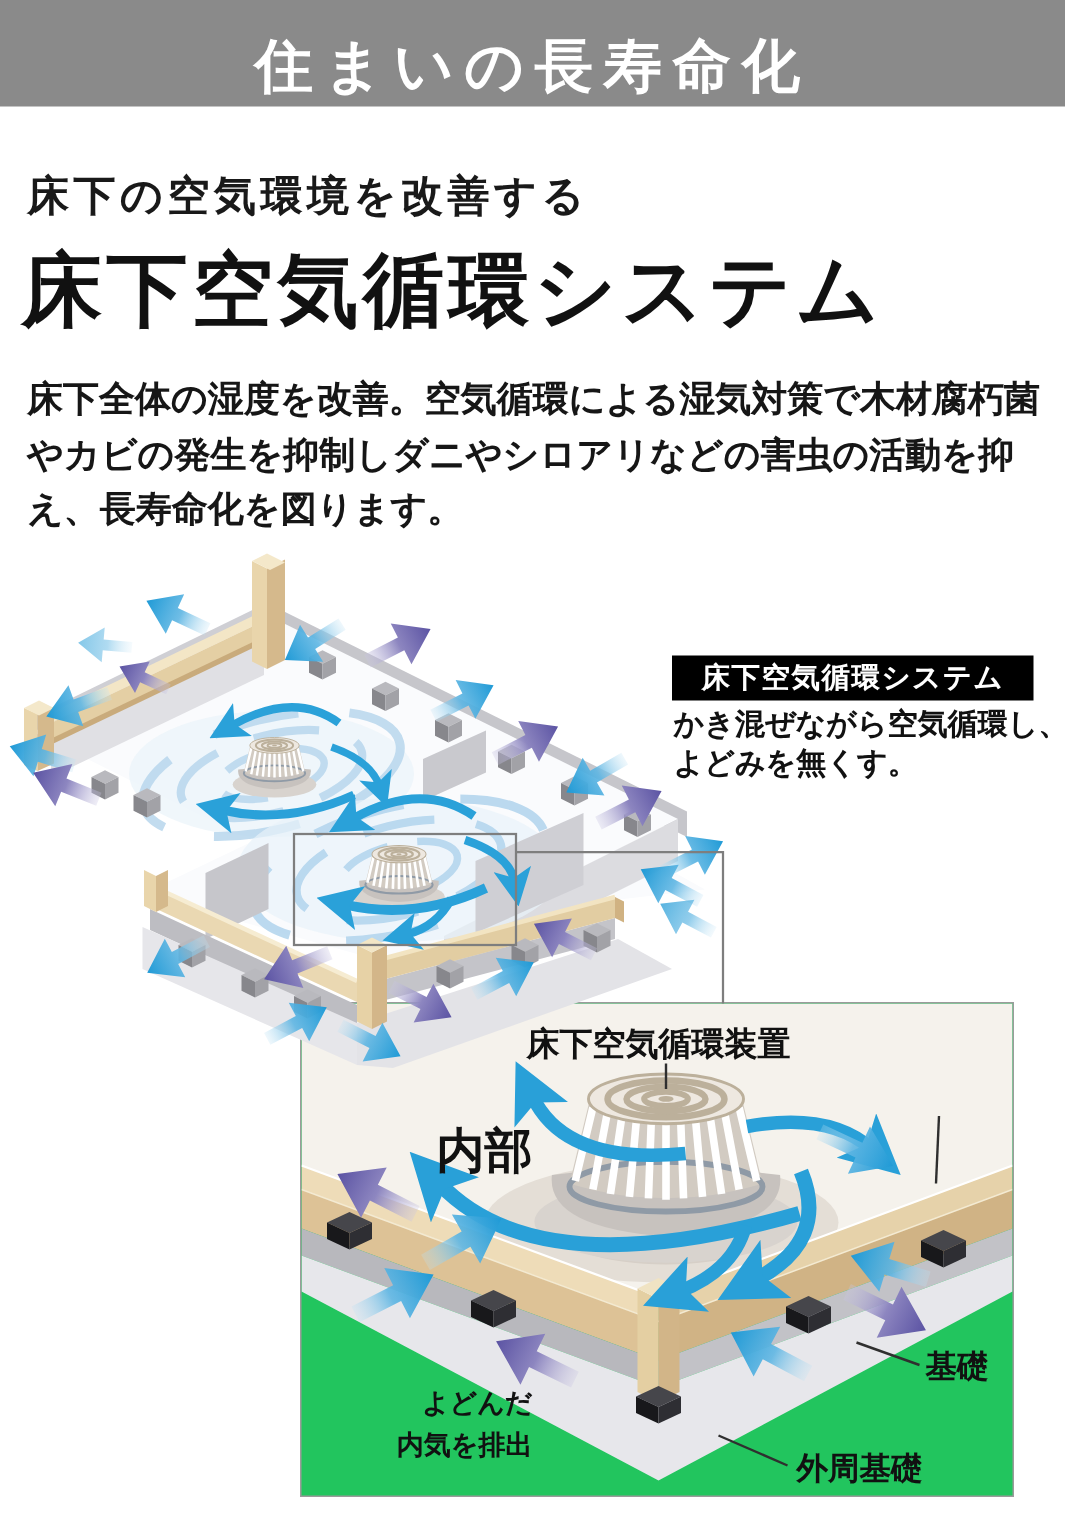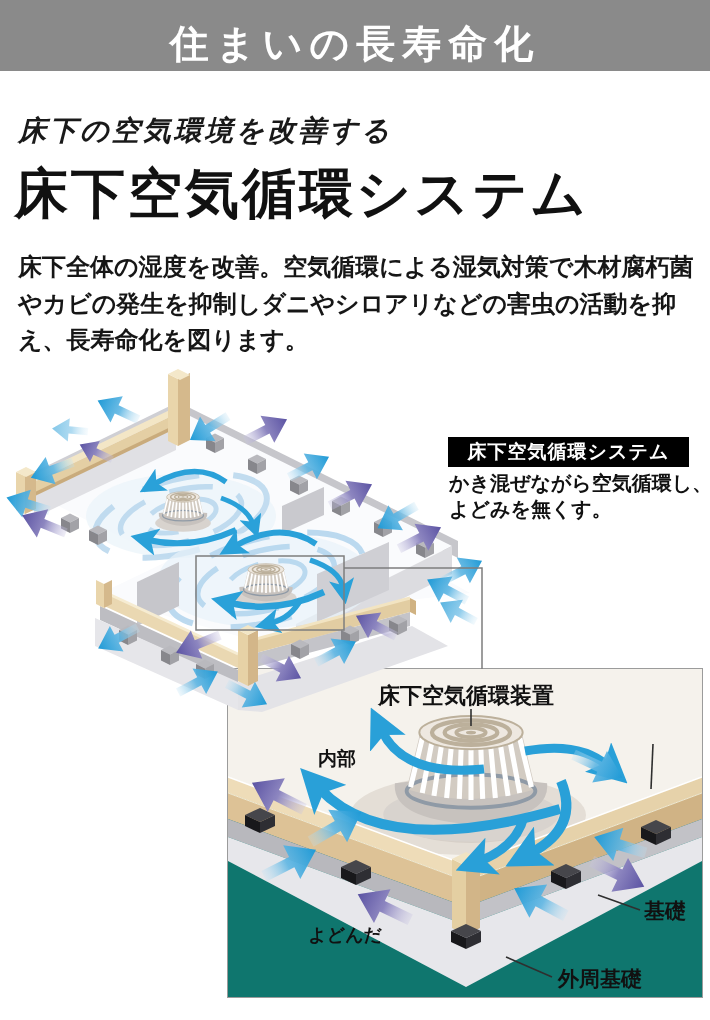--- a/index.html
+++ b/index.html
@@ -3,38 +3,38 @@
 <meta charset="utf-8">
 <style>
   html,body{margin:0;padding:0;background:#fff;}
   .page{position:relative;width:710px;height:1020px;background:#ffffff;overflow:hidden;
         font-family:"Liberation Sans","DejaVu Sans",sans-serif;color:#1a1a1a;}
   .abs{position:absolute;}
   .banner{left:0;top:0;width:710px;height:71px;background:#8a8a8a;
           display:flex;align-items:flex-end;justify-content:center;}
   .banner-text{color:#ffffff;font-size:39px;font-weight:bold;letter-spacing:7px;}
   .subtitle{left:18px;top:112px;font-family:"Liberation Serif","DejaVu Serif",serif;
-            font-size:28px;font-weight:600;letter-spacing:3px;color:#191919;font-style:italic;}
+            font-size:28px;font-weight:600;letter-spacing:3px;color:#191919;}
   .title{left:14px;top:158px;font-family:"Liberation Serif","DejaVu Serif",serif;
          font-size:54px;font-weight:600;letter-spacing:3px;color:#111;}
   .paragraph{left:18px;top:249px;width:682px;font-size:24px;line-height:36.5px;
              font-weight:600;color:#161616;}
   .callout-label{left:448px;top:437px;width:241px;height:30px;background:#000000;
                  color:#ffffff;font-size:19px;font-weight:bold;display:flex;
                  align-items:center;justify-content:center;letter-spacing:1px;z-index:4;}
   .callout-caption{left:449px;top:470px;width:268px;font-size:20px;font-weight:bold;
                    line-height:26px;color:#111;z-index:4;}
   .overview-svg{left:0;top:368px;width:560px;height:352px;z-index:2;}
-  .detail-box{left:227px;top:668px;width:476px;height:330px;background:#0f766e;
+  .detail-box{left:200px;top:668px;width:476px;height:330px;background:#22c55e;
               border:1px solid #9b9b9b;box-sizing:border-box;z-index:1;}
   .detail-svg{position:absolute;left:0;top:0;width:474px;height:328px;z-index:1;}
   .dlabel{position:absolute;z-index:2;font-weight:bold;color:#111;white-space:nowrap;}
   .lbl-device{left:150px;top:12px;font-size:22px;}
   .lbl-packing{left:341px;top:46px;font-size:22px;}
-  .lbl-interior{left:90px;top:77px;font-size:19px;}
+  .lbl-interior{left:90px;top:77px;font-size:32px;}
   .lbl-exhaust{left:4px;top:252px;width:150px;font-size:18px;line-height:28px;text-align:right;white-space:normal;}
   .lbl-intake{left:287px;top:260px;font-size:26px;}
   .lbl-foundation{left:416px;top:228px;font-size:21px;}
   .lbl-perimeter{left:330px;top:296px;font-size:21px;}
 </style>
 </head>
 <body>
 
 <div class="page">
 
@@ -312,18 +312,19 @@
         <line x1="425" y1="75" x2="423" y2="120"></line>
         <line x1="370" y1="226" x2="412" y2="241"></line>
         <line x1="278" y1="288" x2="324" y2="308"></line>
       </g>
     </svg>
 
     <div class="dlabel lbl-device">床下空気循環装置</div>
     <div class="dlabel lbl-interior">内部</div>
     <div class="dlabel lbl-exhaust">
       <div>よどんだ</div>
+      <div>内気を排出</div>
     </div>
     <div class="dlabel lbl-foundation">基礎</div>
     <div class="dlabel lbl-perimeter">外周基礎</div>
   </div>
 
 </div>
 
 </body></html>

